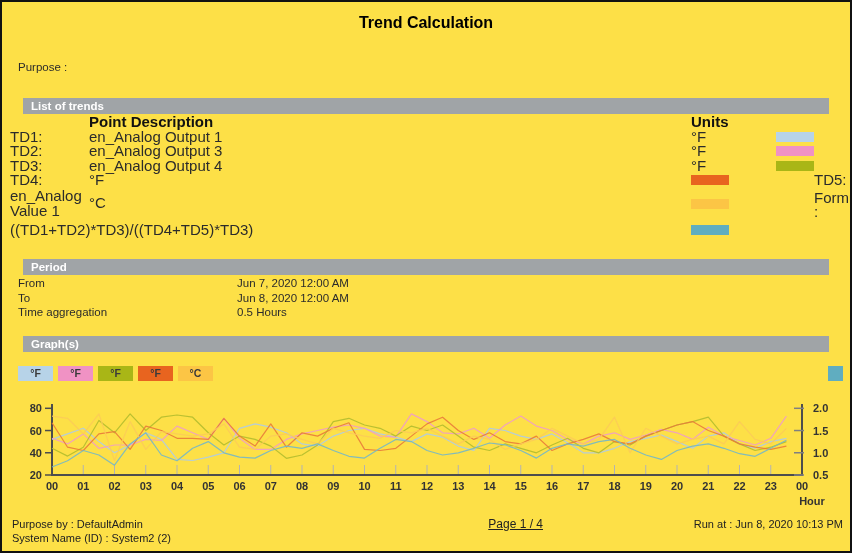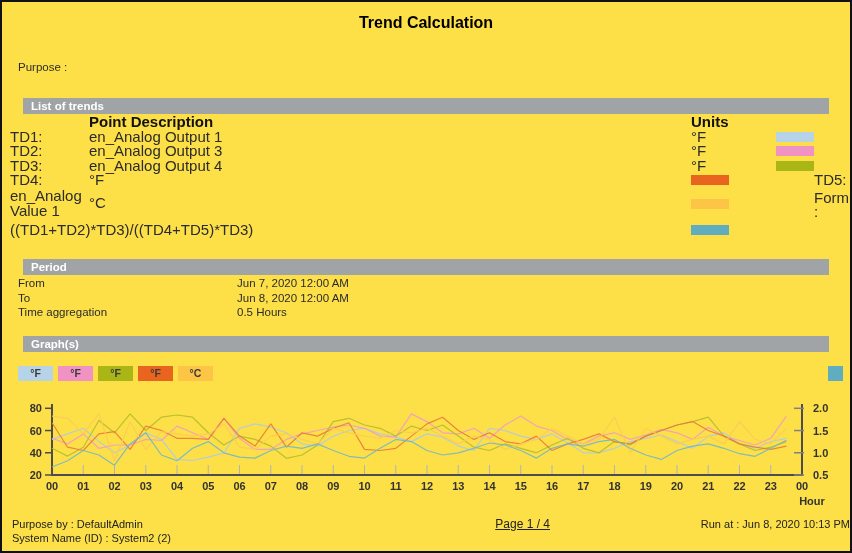--- a/index.html
+++ b/index.html
@@ -73,21 +73,21 @@
     position:absolute;
     left:0; right:0; bottom:6px;
     display:flex;
     align-items:flex-start;
     font-size:11px;
     line-height:14px;
     color:#222;
   }
   .foot-left{ width:300px; padding-left:10px; }
   .foot-center{ flex:1; text-align:right; font-size:12px;text-decoration:underline; }
-  .foot-right{ width:300px; padding-right:0; text-align:right; }
+  .foot-right{ width:300px; padding-right:7px; text-align:right; }
 </style>
 </head>
 <body>
 
 <div class="page">
 
   <div class="title">Trend Calculation</div>
 
   <div class="purpose">
     <div>Purpose :</div>

